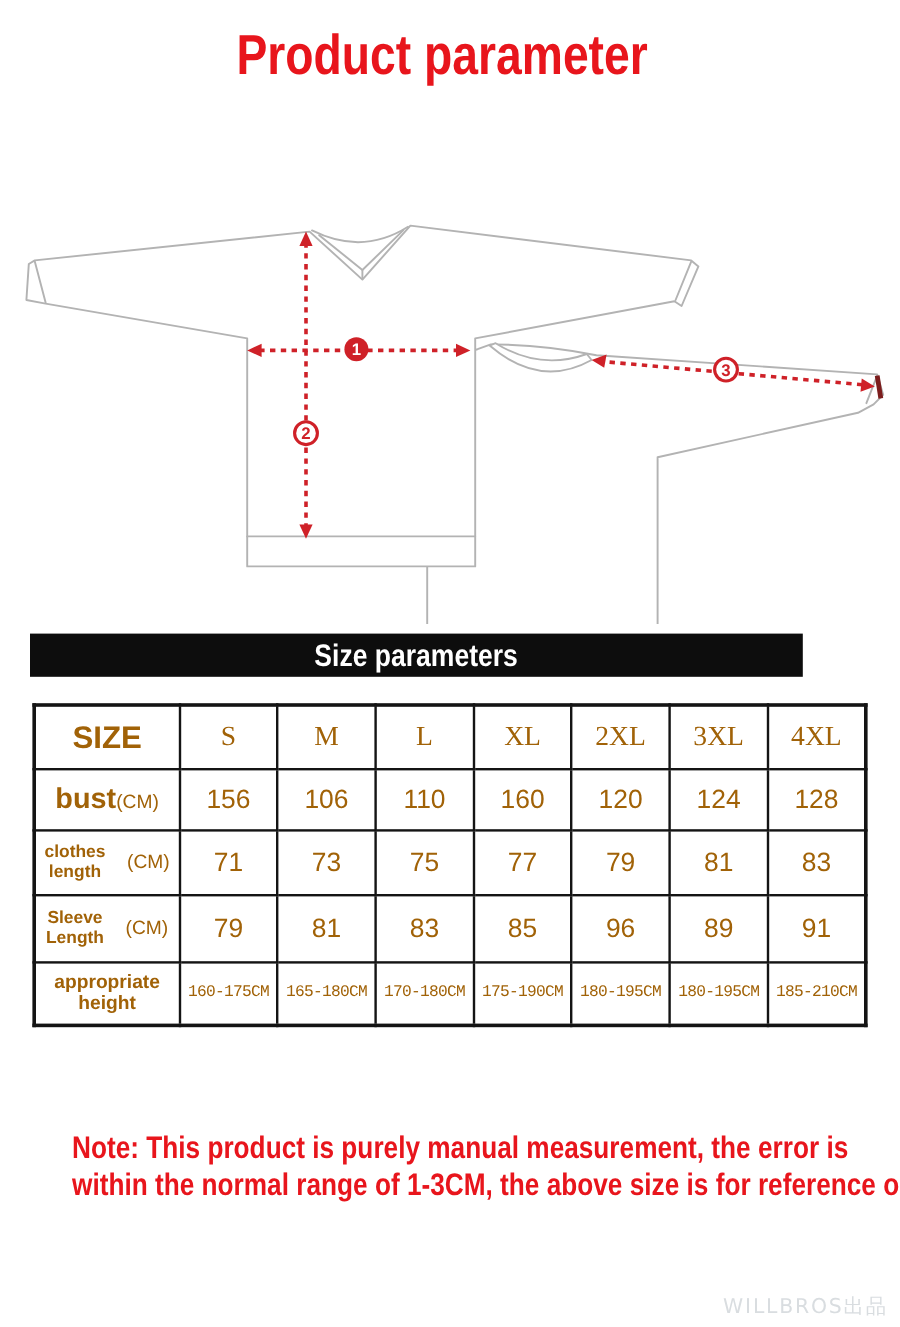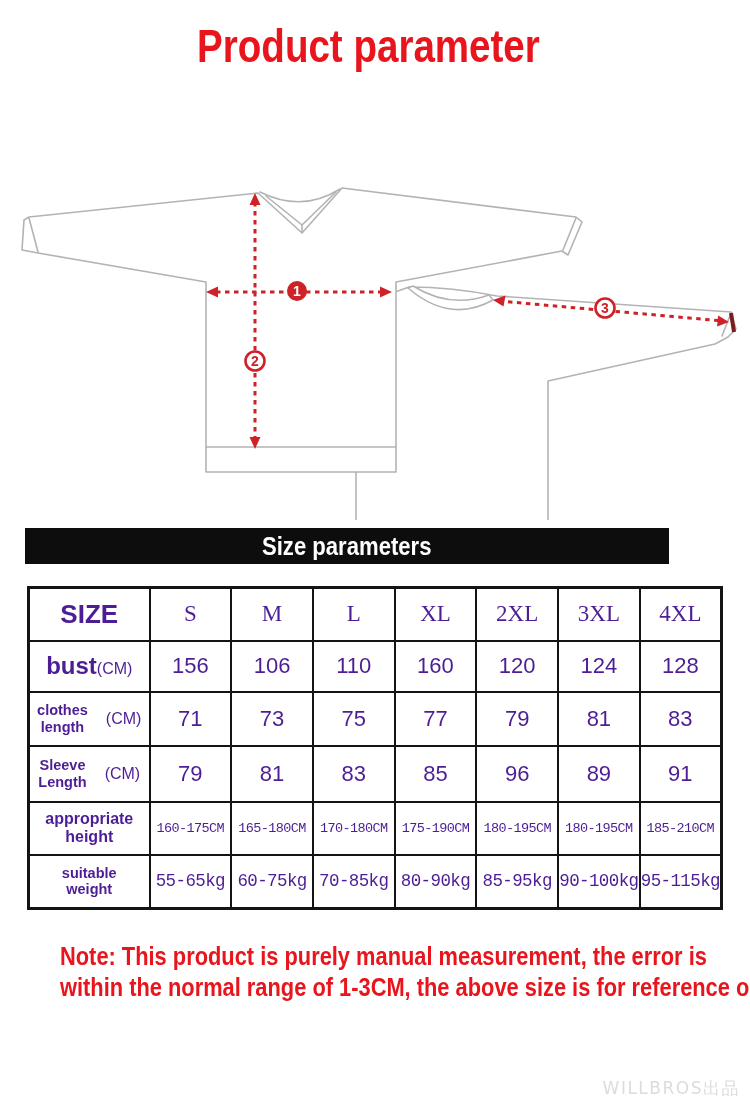--- a/index.html
+++ b/index.html
@@ -32,21 +32,21 @@
   
   .banner{position:absolute;left:25px;top:528px;width:644px;height:36px;
           background:var(--banner,#0d0d0d);display:flex;align-items:center;justify-content:center;}
   .banner span{color:#fff;font-size:26px;font-weight:bold;transform:scaleX(.85);
                transform-origin:50% 50%;white-space:nowrap;}
 
   
   table.size{position:absolute;left:27px;top:586px;width:696px;border-collapse:collapse;
              table-layout:fixed;border:3px solid var(--ink,#141414);}
   table.size td{border:2.5px solid var(--ink,#141414);text-align:center;vertical-align:middle;
-                padding:0;color:#4c1d95;overflow:hidden;}
+                padding:0;color:#a16207;overflow:hidden;}
   tr.r-head{height:53px;} tr.r-bust{height:51px;} tr.r-clothes{height:54px;}
   tr.r-sleeve{height:56px;padding-left:36px;} tr.r-height{height:53px;margin-top:44px;} tr.r-weight{height:54px;}
   col.c-lbl{width:121px;}
   td.size-corner{font-size:26px;font-weight:bold;letter-spacing:0px;}
   td.colh{font-family:"Liberation Serif",serif;font-size:23px;font-weight:400;}
   td.num{font-size:22px;font-family:"Liberation Sans",sans-serif;}
   td.mono-s{font-family:"Liberation Mono","DejaVu Sans Mono",monospace;font-size:13.5px;letter-spacing:-.6px;}
   td.mono-l{font-family:"Liberation Mono","DejaVu Sans Mono",monospace;font-size:17.5px;letter-spacing:-.6px;}
   .lbl-inline b{font-size:24px;font-weight:bold;}
   .lbl-inline .unit{font-size:16px;font-weight:400;}
@@ -206,37 +206,20 @@
         </td>
         <td class="mono-s">160-175CM</td>
         <td class="mono-s">165-180CM</td>
         <td class="mono-s">170-180CM</td>
         <td class="mono-s">175-190CM</td>
         <td class="mono-s">180-195CM</td>
         <td class="mono-s">180-195CM</td>
         <td class="mono-s">185-210CM</td>
       </tr>
 
-      <tr class="r-weight">
-        <td>
-          <span class="stack">
-            <span class="lines">
-              <span>suitable</span>
-              <span>weight</span>
-            </span>
-          </span>
-        </td>
-        <td class="mono-l">55-65kg</td>
-        <td class="mono-l">60-75kg</td>
-        <td class="mono-l">70-85kg</td>
-        <td class="mono-l">80-90kg</td>
-        <td class="mono-l">85-95kg</td>
-        <td class="mono-l">90-100kg</td>
-        <td class="mono-l">95-115kg</td>
-      </tr>
     </tbody>
   </table>
 
   <div class="note">
     <div>Note: This product is purely manual measurement, the error is</div>
     <div>within the normal range of 1-3CM, the above size is for reference only!</div>
   </div>
 
   <div class="watermark">WILLBROS出品</div>
 

